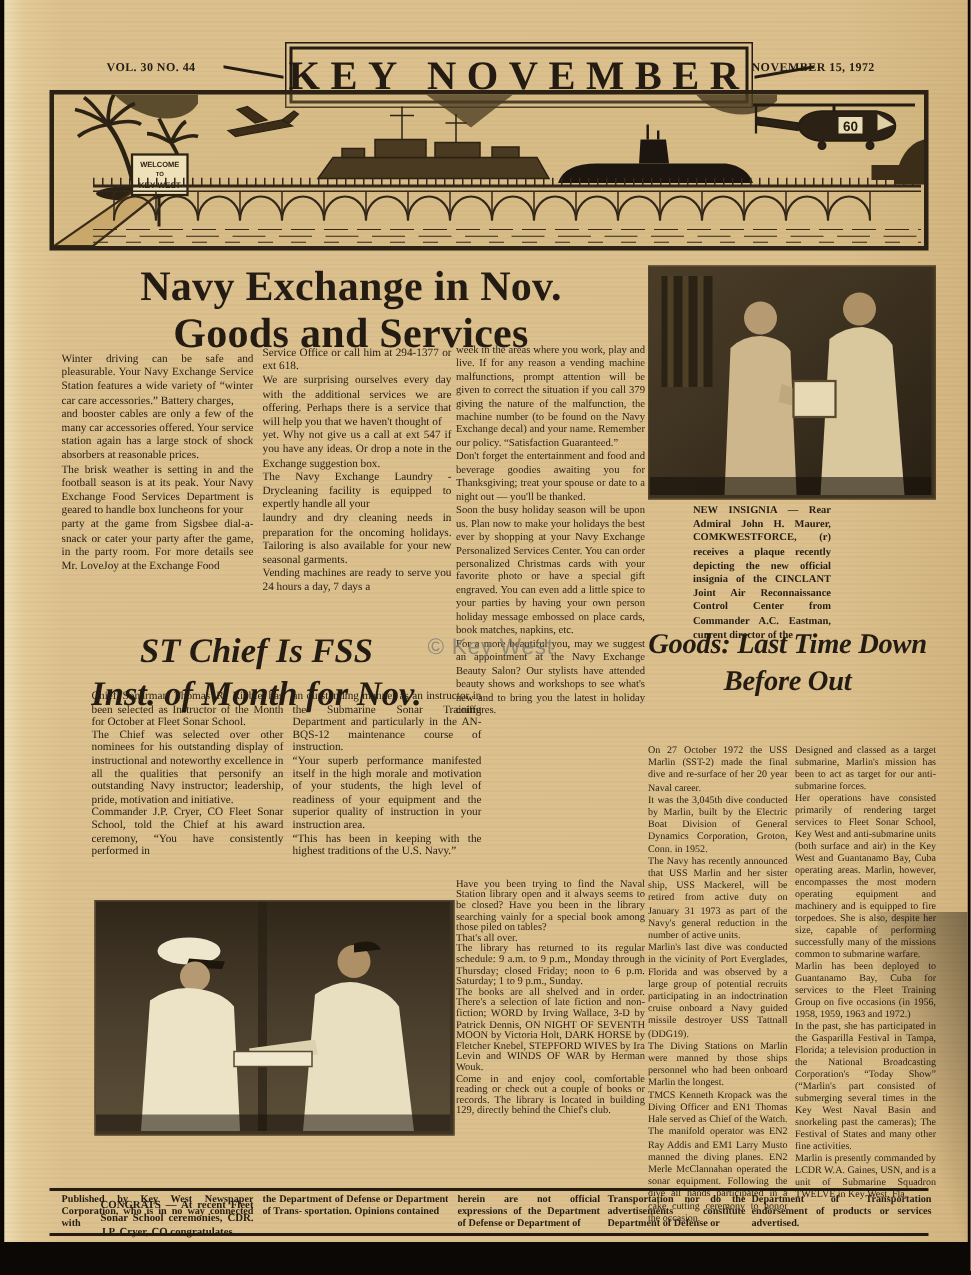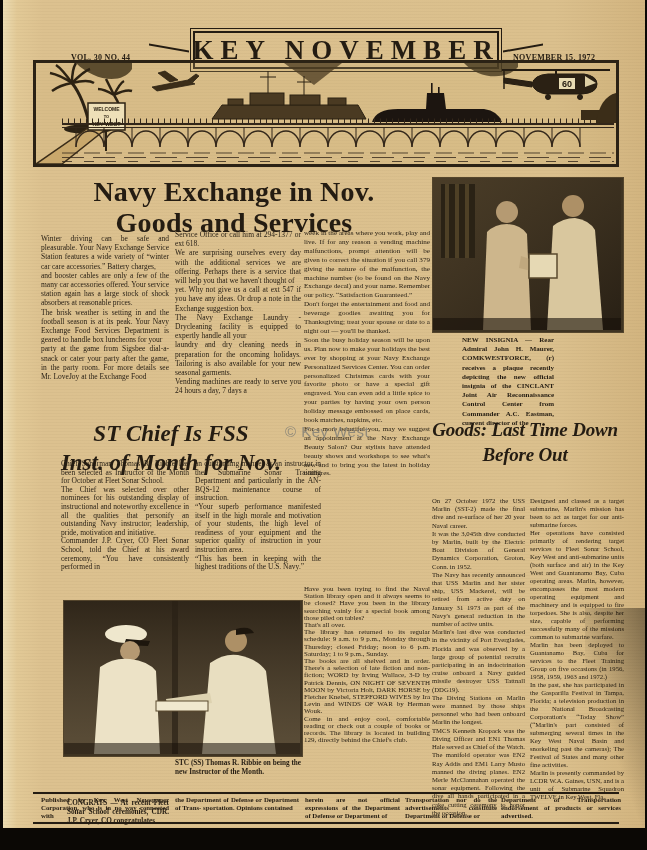--- a/index.html
+++ b/index.html
@@ -12,21 +12,21 @@
   .paper{
     position:absolute;left:3px;top:0;width:642px;height:828px;
     background:
       repeating-linear-gradient(0deg, rgba(60,45,20,0.03) 0 1px, rgba(0,0,0,0) 1px 3px),
       linear-gradient(90deg,#ecdcb2 0,#e2c996 14px,#dcc18f 40px,#dbc08d 86%,#d2b47f 100%),
       #dbc08d;
   }
   .corner-shade{position:absolute;right:0;bottom:0;width:60px;height:220px;
     background:linear-gradient(250deg, rgba(20,14,6,0.45) 0, rgba(20,14,6,0) 60%);pointer-events:none;}
   .abs{position:absolute;}
-  .smallcaps{font-weight:bold;font-size:8px;letter-spacing:0.3px;margin-top:13px;}
+  .smallcaps{font-weight:bold;font-size:8px;letter-spacing:0.3px;}
   .title-box{
     left:190px;top:31px;width:302px;height:34px;border:2px solid #241c12;
     box-shadow:0 0 0 2px #dbc08d, 0 0 0 3px #241c12;
     display:flex;align-items:center;justify-content:center;
   }
   .title-box::before,.title-box::after{
     content:"";position:absolute;top:14px;width:40px;height:8px;border-top:2px solid #241c12;
   }
   .title-box::before{left:-46px;transform:skewY(10deg);}
   .title-box::after{right:-46px;transform:skewY(-10deg);}
@@ -71,21 +71,21 @@
 </style>
 </head>
 <body>
 
 <div class="paper">
 
   <div class="abs smallcaps" style="left:68px;top:40px;">VOL. 30 NO. 44</div>
   <div class="abs title-box">
     <span class="nameplate">KEY NOVEMBER</span>
   </div>
-  <div class="abs smallcaps" style="left:498px;top:40px;padding-left:12px;">NOVEMBER 15, 1972</div>
+  <div class="abs smallcaps" style="left:498px;top:40px;">NOVEMBER 15, 1972</div>
 
   <div class="abs banner">
     <svg width="580" height="101" viewBox="0 0 580 101">
       <path d="M40 0 C58 18 86 22 96 6 L96 0 Z" fill="#46381f" opacity="0.85"></path>
       <path d="M248 0 l30 22 l28 -22 Z" fill="#4a3a20" opacity="0.75"></path>
       <path d="M428 0 c14 16 42 18 54 4 l0 -4 Z" fill="#46381f" opacity="0.8"></path>
 
       <g stroke="#2c2213" fill="none" stroke-width="2.5">
         <path d="M54 64 C50 46 44 30 36 20" stroke-width="3"></path>
         <path d="M36 20 Q24 12 14 10"></path>
@@ -251,21 +251,20 @@
         <circle cx="172" cy="40" r="11" fill="#ad9066"></circle>
         <path d="M172 28 Q186 24 190 32 L172 34 Z" fill="#1d160d"></path>
         <path d="M138 153 L146 62 Q160 52 174 54 Q194 58 202 70 L212 153 Z" fill="#e8dec0"></path>
         <path d="M146 92 L102 98 L104 108 L148 102 Z" fill="#ddd2b0"></path>
       </g>
       <rect x="92" y="100" width="52" height="10" fill="#f0e8ce" stroke="#5a4a2e"></rect>
       <rect x="0" y="142" width="236" height="11" fill="#17110a" opacity="0.55"></rect>
     </svg>
   </div>
   <div class="abs caption cg1">CONGRATS — At recent Fleet Sonar School ceremonies, CDR. J.P. Cryer, CO congratulates</div>
-  <div class="abs caption cg2">STC (SS) Thomas R. Ribbie on being the new Instructor of the Month.</div>
 
   <div class="abs coltext bb-body">Have you been trying to find the Naval Station library open and it always seems to be closed? Have you been in the library searching vainly for a special book among those piled on tables?
 That's all over.
 The library has returned to its regular schedule: 9 a.m. to 9 p.m., Monday through Thursday; closed Friday; noon to 6 p.m. Saturday; 1 to 9 p.m., Sunday.
 The books are all shelved and in order. There's a selection of late fiction and non-fiction; WORD by Irving Wallace, 3-D by Patrick Dennis, ON NIGHT OF SEVENTH MOON by Victoria Holt, DARK HORSE by Fletcher Knebel, STEPFORD WIVES by Ira Levin and WINDS OF WAR by Herman Wouk.
 Come in and enjoy cool, comfortable reading or check out a couple of books or records. The library is located in building 129, directly behind the Chief's club.</div>
 
   <div class="abs headline hl-ml">Goods: Last Time Down
 Before Out</div>
   <div class="abs coltext ml-col ml1">On 27 October 1972 the USS Marlin (SST-2) made the final dive and re-surface of her 20 year Naval career.

